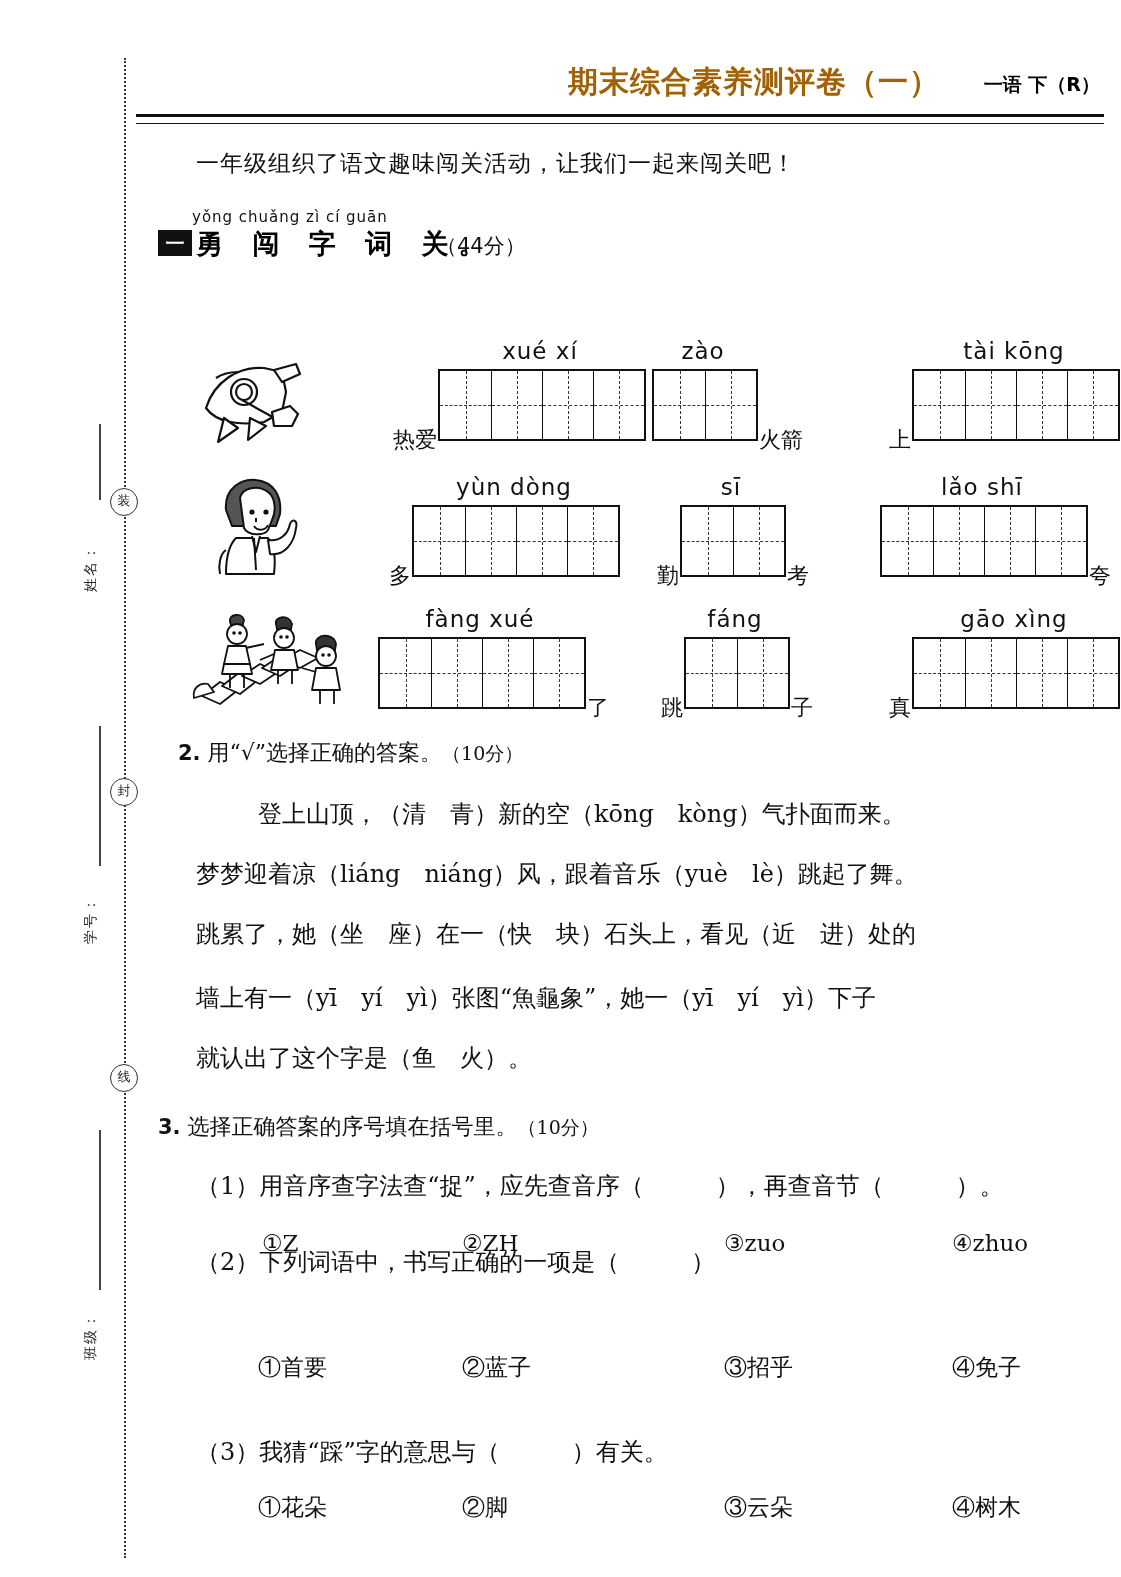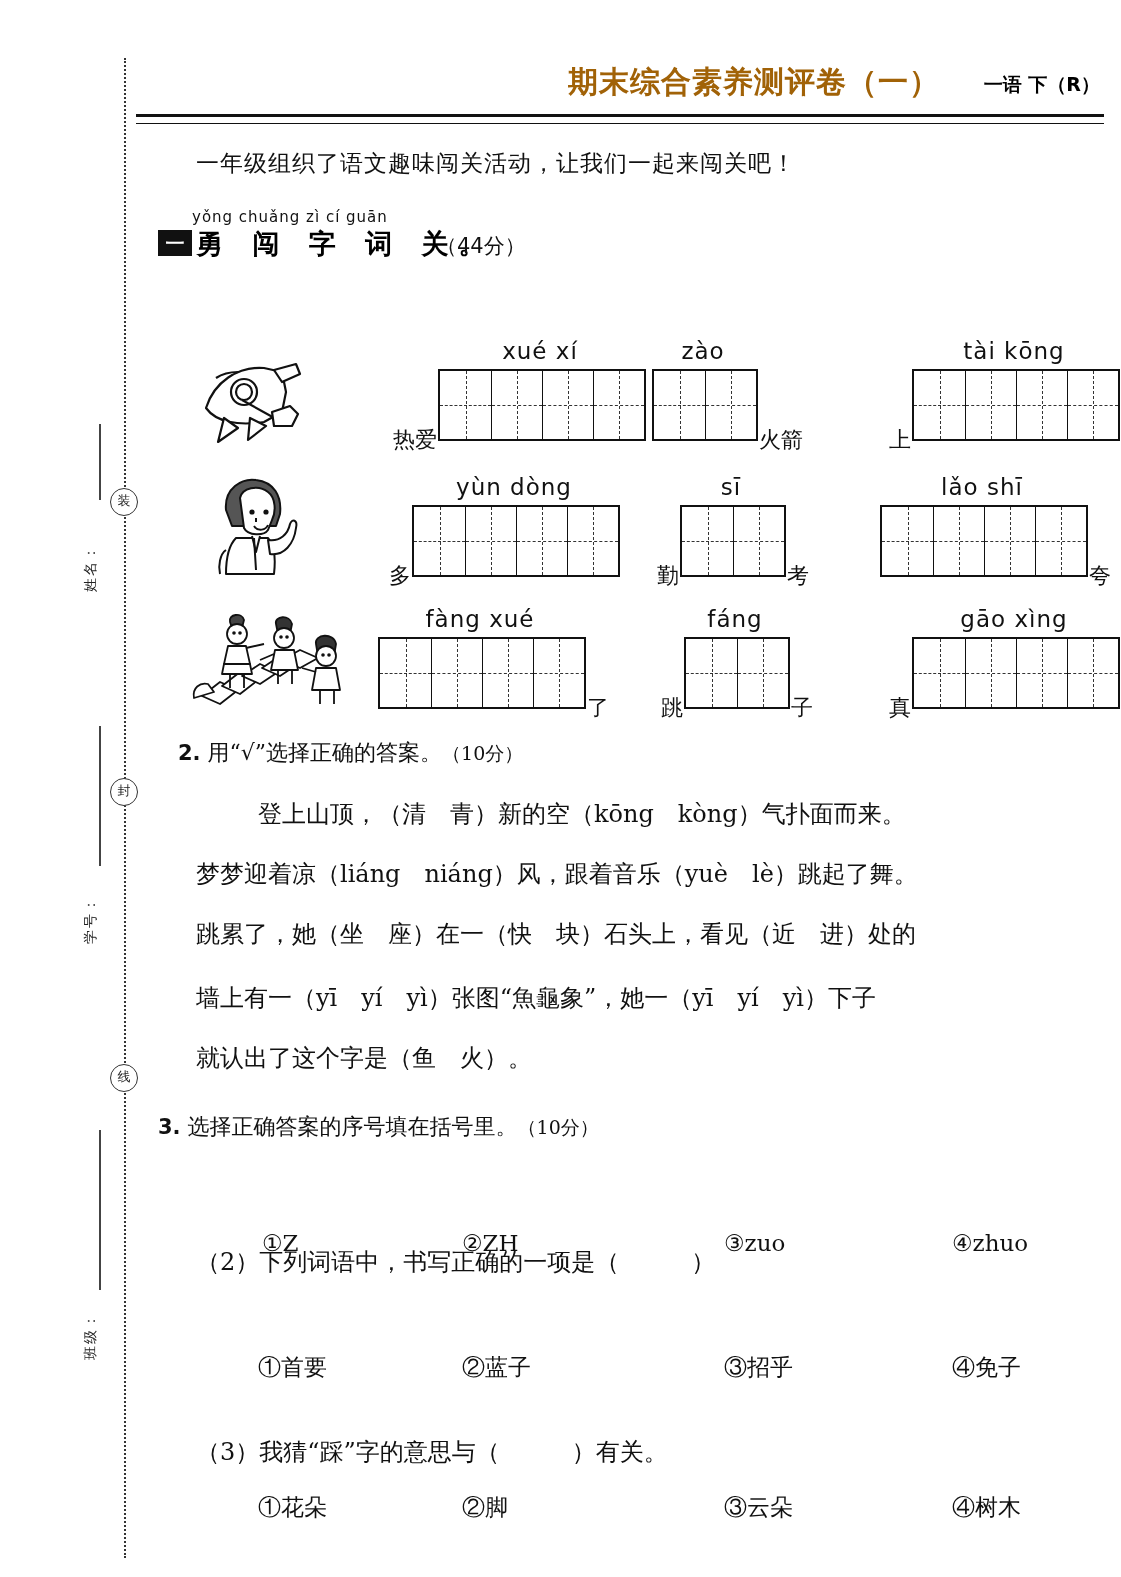--- a/index.html
+++ b/index.html
@@ -471,20 +471,23 @@
   <div class="body-line" style="left:196px;top:858px;">梦梦迎着凉（liáng　niáng）风，跟着音乐（yuè　lè）跳起了舞。</div>
   <div class="body-line" style="left:196px;top:918px;">跳累了，她（坐　座）在一（快　块）石头上，看见（近　进）处的</div>
   <div class="body-line" style="left:196px;top:1042px;">就认出了这个字是（鱼　火）。</div>
   <div class="body-line" style="left:196px;top:982px;">墙上有一（yī　yí　yì）张图“魚龜象”，她一（yī　yí　yì）下子</div>
 
   <div class="q-head" style="left:158px;top:1112px;">
     <span class="qnum">3.</span>
     <span>选择正确答案的序号填在括号里。</span><span class="q-score">（10分）</span>
   </div>
 
+  <div class="body-line" style="left:196px;top:1170px;">
+    <span>（1）</span><span>用音序查字法查“捉”，应先查音序（　　　），再查音节（　　　）。</span>
+  </div>
   <div class="opt-row">
     <div class="opt" style="left:262px;top:1230px;">①Z</div>
     <div class="opt" style="left:462px;top:1230px;">②ZH</div>
     <div class="opt" style="left:724px;top:1230px;">③zuo</div>
     <div class="opt" style="left:952px;top:1230px;">④zhuo</div>
   </div>
 
   <div class="body-line" style="left:196px;top:1246px;">
     <span>（2）</span><span>下列词语中，书写正确的一项是（　　　）</span>
   </div>

